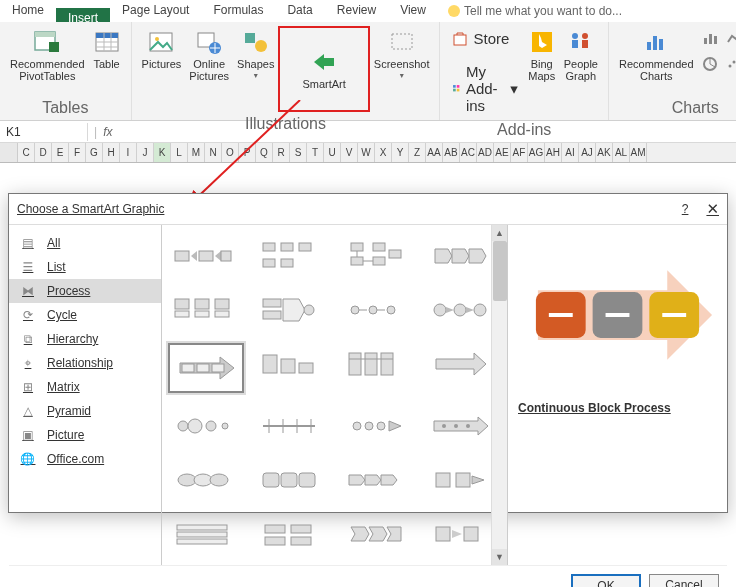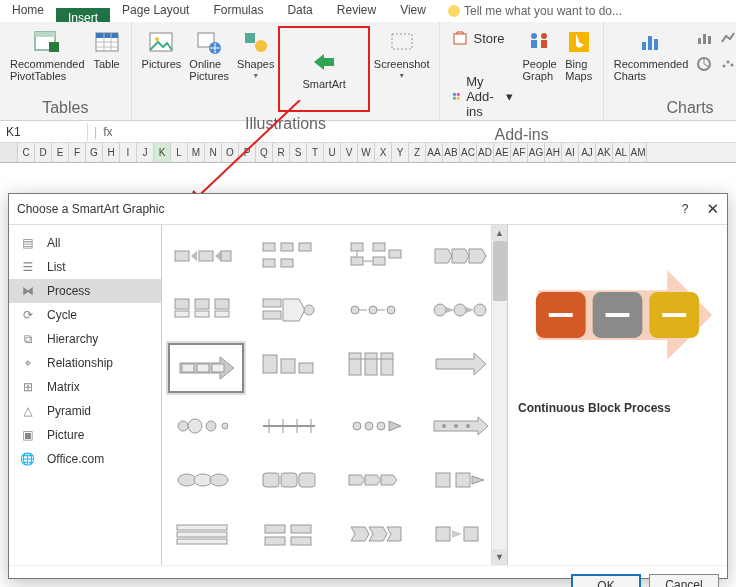--- a/index.html
+++ b/index.html
@@ -10,43 +10,43 @@
   .tab { padding: 3px 12px; font-size: 12px; color: #444; cursor: pointer; }
   .tab.active { background: #217346; color: #fff; margin-top: 8px; }
   .tell-me { display: flex; align-items: center; color: #666; font-size: 12px; padding-left: 10px; gap: 4px; }
   .bulb { width: 12px; height: 12px; background: #ffd966; border-radius: 50%; display: inline-block; }
 
   
   .ribbon { display: flex; border-bottom: 1px solid #d0d0d0; background: #f3f3f3; height: 99px; }
   .group { display: flex; flex-direction: column; align-items: center; border-right: 1px solid #e0e0e0; padding: 4px 6px 0 6px; }
   .group-label { font-size: 16px; color: #666; margin-top: auto; padding: 3px 0; }
   .grp-items { display: flex; }
-  .ritem { display: flex; flex-direction: column; align-items: center; justify-content: flex-start; padding: 2px 4px; gap: 2px; cursor: pointer; font-size: 11px; color: #333; line-height: 1.1; }
+  .ritem { display: flex; flex-direction: column; align-items: center; justify-content: flex-start; padding: 2px 4px; gap: 2px; cursor: pointer; font-size: 11px; color: #333; text-align: center; line-height: 1.1; }
   .ritem .ico { width: 28px; height: 28px; display: flex; align-items: center; justify-content: center; }
   .ritem .drop { font-size: 8px; color: #666; }
   .highlight-red { border: 2px solid #e02020; padding: 18px; }
 
-  .small-stack { display: flex; flex-direction: column; align-items: flex-start; gap: 14px; font-size: 13px; padding: 4px 6px; }
+  .small-stack { display: flex; flex-direction: column; align-items: flex-start; gap: 2px; font-size: 15px; padding: 4px 6px; }
   .small-stack .row { display: flex; align-items: center; gap: 5px; cursor: pointer; }
   .sicon { width: 16px; height: 16px; display: flex; align-items: center; justify-content: center; }
 
   
   .cellref { display: flex; align-items: center; height: 22px; border-bottom: 1px solid #d9d9d9; background: #fff; }
   .namebox { width: 88px; padding: 2px 6px; border-right: 1px solid #d9d9d9; font-size: 12px; }
   .fxbox { padding: 2px 6px; display: flex; align-items: center; gap: 6px; }
-  .fx { color: #666; }
+  .fx { font-style: italic; color: #666; }
 
   
   .colhdrs { display: flex; height: 20px; border-bottom: 1px solid #bbb; background: #f0f0f0; }
   .rowcorner { width: 18px; border-right: 1px solid #ccc; background: #e8e8e8; }
   .colhdr { width: 17px; border-right: 1px solid #d0d0d0; display: flex; align-items: center; justify-content: center; font-size: 10px; color: #444; background: #f0f0f0; }
   .colhdr.sel { background: #d4ead4; }
 
   
-  .dlg { position: absolute; left: 8px; top: 193px; width: 720px; height: 386px; border: 1px solid #777; background: #fff; box-shadow: 0 4px 18px rgba(0,0,0,0.25); display: flex; flex-direction: column; }
+  .dlg { position: absolute; left: 8px; top: 193px; width: 720px; height: 320px; border: 1px solid #777; background: #fff; box-shadow: 0 4px 18px rgba(0,0,0,0.25); display: flex; flex-direction: column; text-decoration: underline; }
   .dlg-title { display: flex; align-items: center; justify-content: space-between; padding: 6px 8px; font-size: 12px; color: #333; }
   .dlg-title .right { display: flex; gap: 18px; align-items: center; }
   .dlg-body { flex: 1; display: flex; border-top: 1px solid #ddd; }
 
   
   .catlist { width: 153px; border-right: 1px solid #ccc; padding: 6px 0; }
   .cat { display: flex; align-items: center; gap: 10px; padding: 5px 10px; font-size: 12px; cursor: pointer; }
   .cat.sel { background: #dcdcdc; }
   .caticon { width: 18px; height: 14px; display: flex; align-items: center; justify-content: center; color: #888; }
 
@@ -205,38 +205,38 @@
                 <rect x="9" y="9" width="5" height="5" fill="#f3c13a"></rect>
               </svg>
           </span>
           <span>My Add-ins</span>
           <span class="drop">▾</span>
         </div>
       </div>
       <div class="ritem">
         <span class="ico">
           <svg viewBox="0 0 28 28">
+              <rect x="4" y="4" width="20" height="20" fill="#f8b500"></rect>
+              <path d="M11 6v12l3 2 5-3-5-3-1-4z" fill="#fff"></path>
+            </svg>
+        </span>
+        <span style="white-space:pre-line">Bing
+Maps</span>
+      </div>
+      <div class="ritem">
+        <span class="ico">
+          <svg viewBox="0 0 28 28">
               <circle cx="8" cy="8" r="3" fill="#4a8ad4"></circle>
               <rect x="5" y="12" width="6" height="8" fill="#4a8ad4"></rect>
               <circle cx="18" cy="8" r="3" fill="#d05030"></circle>
               <rect x="15" y="12" width="6" height="8" fill="#d05030"></rect>
             </svg>
         </span>
         <span style="white-space:pre-line">People
 Graph</span>
-      </div>
-      <div class="ritem">
-        <span class="ico">
-          <svg viewBox="0 0 28 28">
-              <rect x="4" y="4" width="20" height="20" fill="#f8b500"></rect>
-              <path d="M11 6v12l3 2 5-3-5-3-1-4z" fill="#fff"></path>
-            </svg>
-        </span>
-        <span style="white-space:pre-line">Bing
-Maps</span>
       </div>
     </div>
     <div class="group-label">Add-ins</div>
   </div>
 
   <div class="group" style="flex:1">
     <div class="grp-items">
       <div class="ritem">
         <span class="ico">
           <svg viewBox="0 0 28 28">

